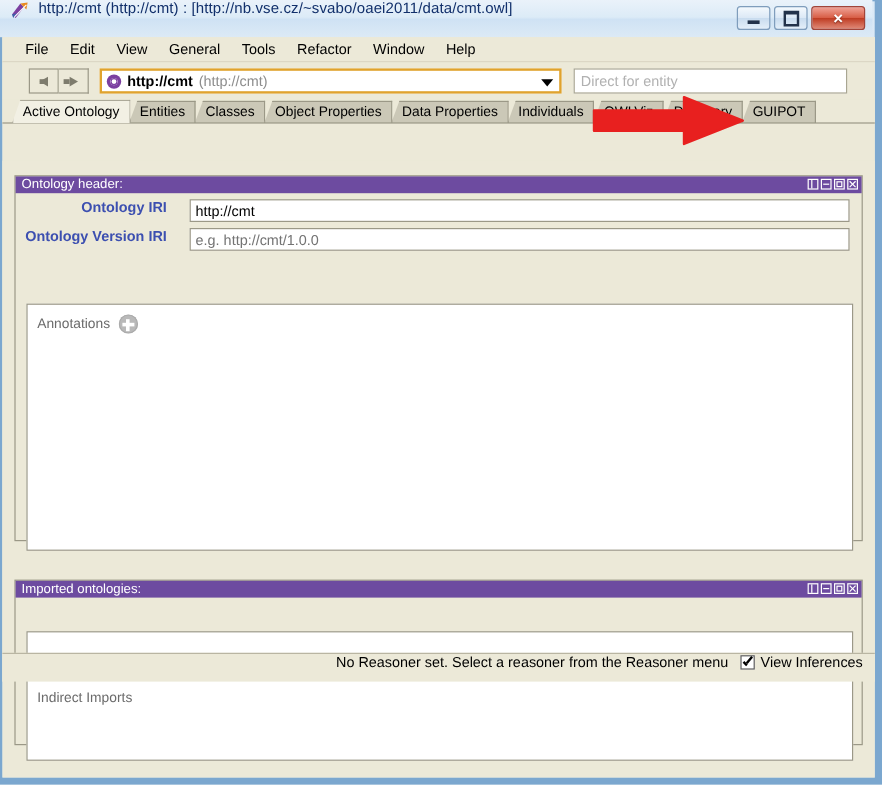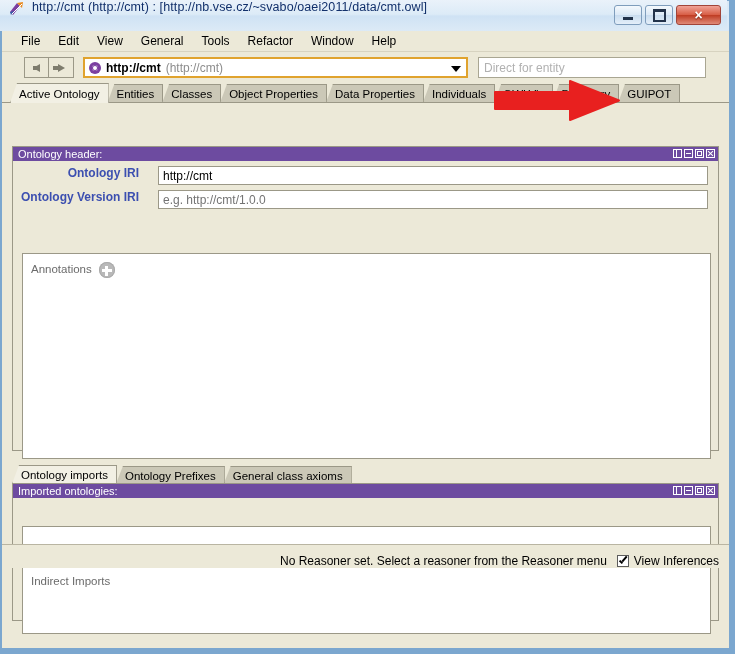--- a/index.html
+++ b/index.html
@@ -339,21 +339,21 @@
   }
   .ltab.active { background: #f2f0e4; height: 19px; }
 
   
   .statusbar {
     position: absolute;
     left: 0; bottom: 0;
     width: 727px; height: 24px;
     background: #ece9d8;
     border-top: 1px solid #b9b5a2;
-    display: flex; align-items: flex-end; justify-content: flex-end;
+    display: flex; align-items: flex-start; justify-content: flex-end;
     padding-right: 10px;
     box-sizing: border-box;
     font-size: 12px;
     color: #000;
     gap: 10px;
   }
   .chk {
     width: 12px; height: 12px;
     border: 1px solid #5c5c5c;
     background: #fff;
@@ -496,31 +496,20 @@
         </div>
 
         <div class="white-box" style="position:absolute; left:9px; top:85px; width:689px; height:206px;">
           <div style="position:absolute; left:8px; top:8px;">
             <span class="sec-label">Annotations</span><span class="plus-btn"></span>
           </div>
         </div>
       </div>
 
       <div style="position:absolute; left:0px; top:330px; width:727px; height:160px;">
-        <div class="lower-tabrow">
-          <div class="ltab active">
-              <span>Ontology imports</span>
-            </div>
-          <div class="ltab">
-              <span>Ontology Prefixes</span>
-            </div>
-          <div class="ltab">
-              <span>General class axioms</span>
-            </div>
-        </div>
 
         <div class="panel" style="left:10px; top:19px; width:707px; height:138px;">
           <div class="panel-title">
             <span>Imported ontologies:</span>
             <span class="panel-btns">
               <span class="pb split"></span>
               <span class="pb min"></span>
               <span class="pb max"></span>
               <span class="pb close"></span>
             </span>

